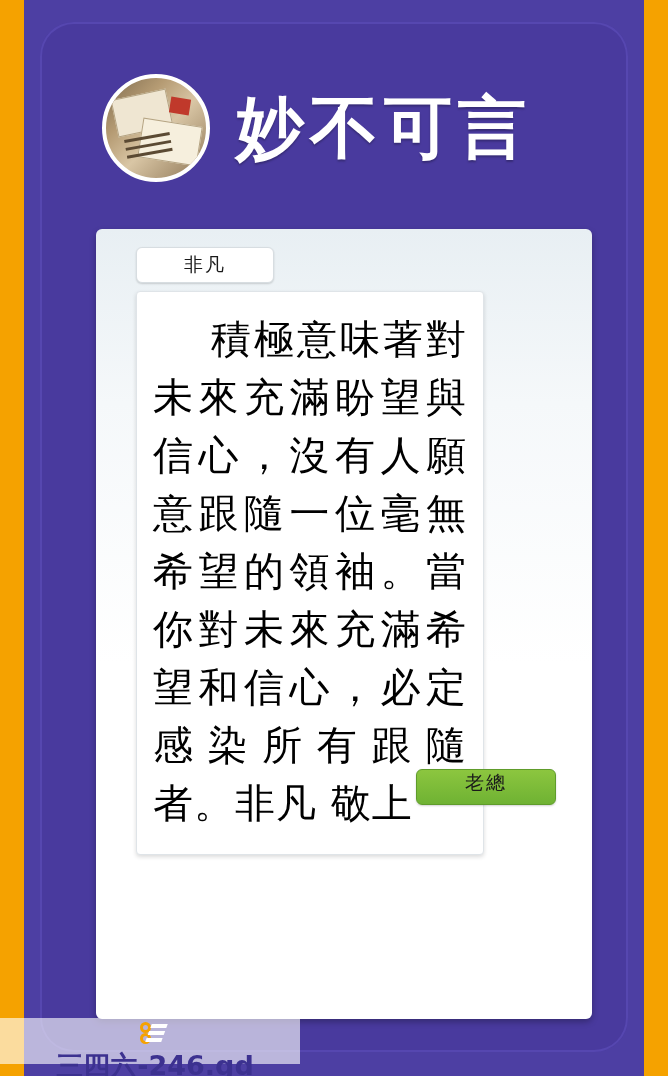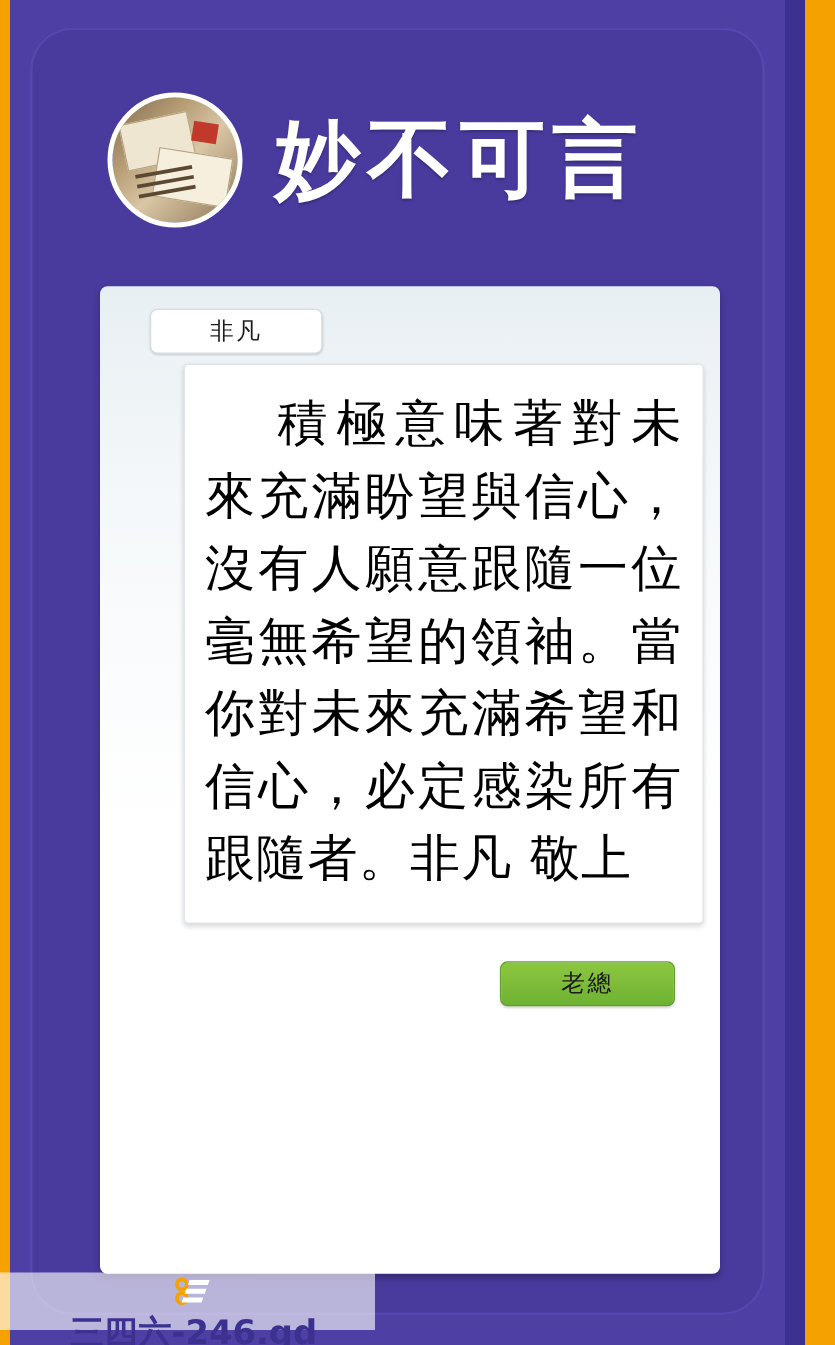--- a/index.html
+++ b/index.html
@@ -20,21 +20,21 @@
     top: 0;
     width: 24px;
     height: 1076px;
     background: #f5a200;
   }
   .side-bar.left { left: 0; }
   .side-bar.right { right: 0; }
 
   .violet-panel {
     position: absolute;
-    left: 8px;
+    left: 24px;
     top: 0;
     width: 620px;
     height: 1076px;
     background: #4d3fa3;
   }
 
   
   .card {
     position: absolute;
     left: 16px;
@@ -146,28 +146,27 @@
     font-size: 19px;
     color: #1a1a1a;
     letter-spacing: 2px;
   }
 
   
   .quote-box {
     position: absolute;
     left: 40px;
     top: 62px;
-    width: 416px;
+    width: 348px;
     background: #ffffff;
     border: 1px solid #dfe4e8;
     border-radius: 4px;
     box-shadow: 0 2px 4px rgba(0,0,0,0.14);
     padding: 18px 16px 22px 16px;
     box-sizing: border-box;
-    margin-left: 27px;
   }
   .quote-text {
     font-size: 40px;
     line-height: 58px;
     color: #000000;
     text-align: justify;
     text-align-last: left;
     letter-spacing: 1px;
     text-indent: 58px;
     font-weight: 500;
@@ -178,21 +177,21 @@
     position: absolute;
     right: 36px;
     top: 540px;
     min-width: 140px;
     height: 36px;
     background: linear-gradient(180deg, #8cc63f 0%, #6fb233 100%);
     border: 1px solid #5f9c2b;
     border-radius: 6px;
     box-shadow: 0 1px 2px rgba(0,0,0,0.18);
     display: flex;
-    align-items: center;
+    align-items: flex-start;
     justify-content: center;
     padding: 0 16px;
     box-sizing: border-box;
   }
   .tag-right span {
     font-size: 19px;
     color: #1a1a1a;
     letter-spacing: 2px;
   }
 

